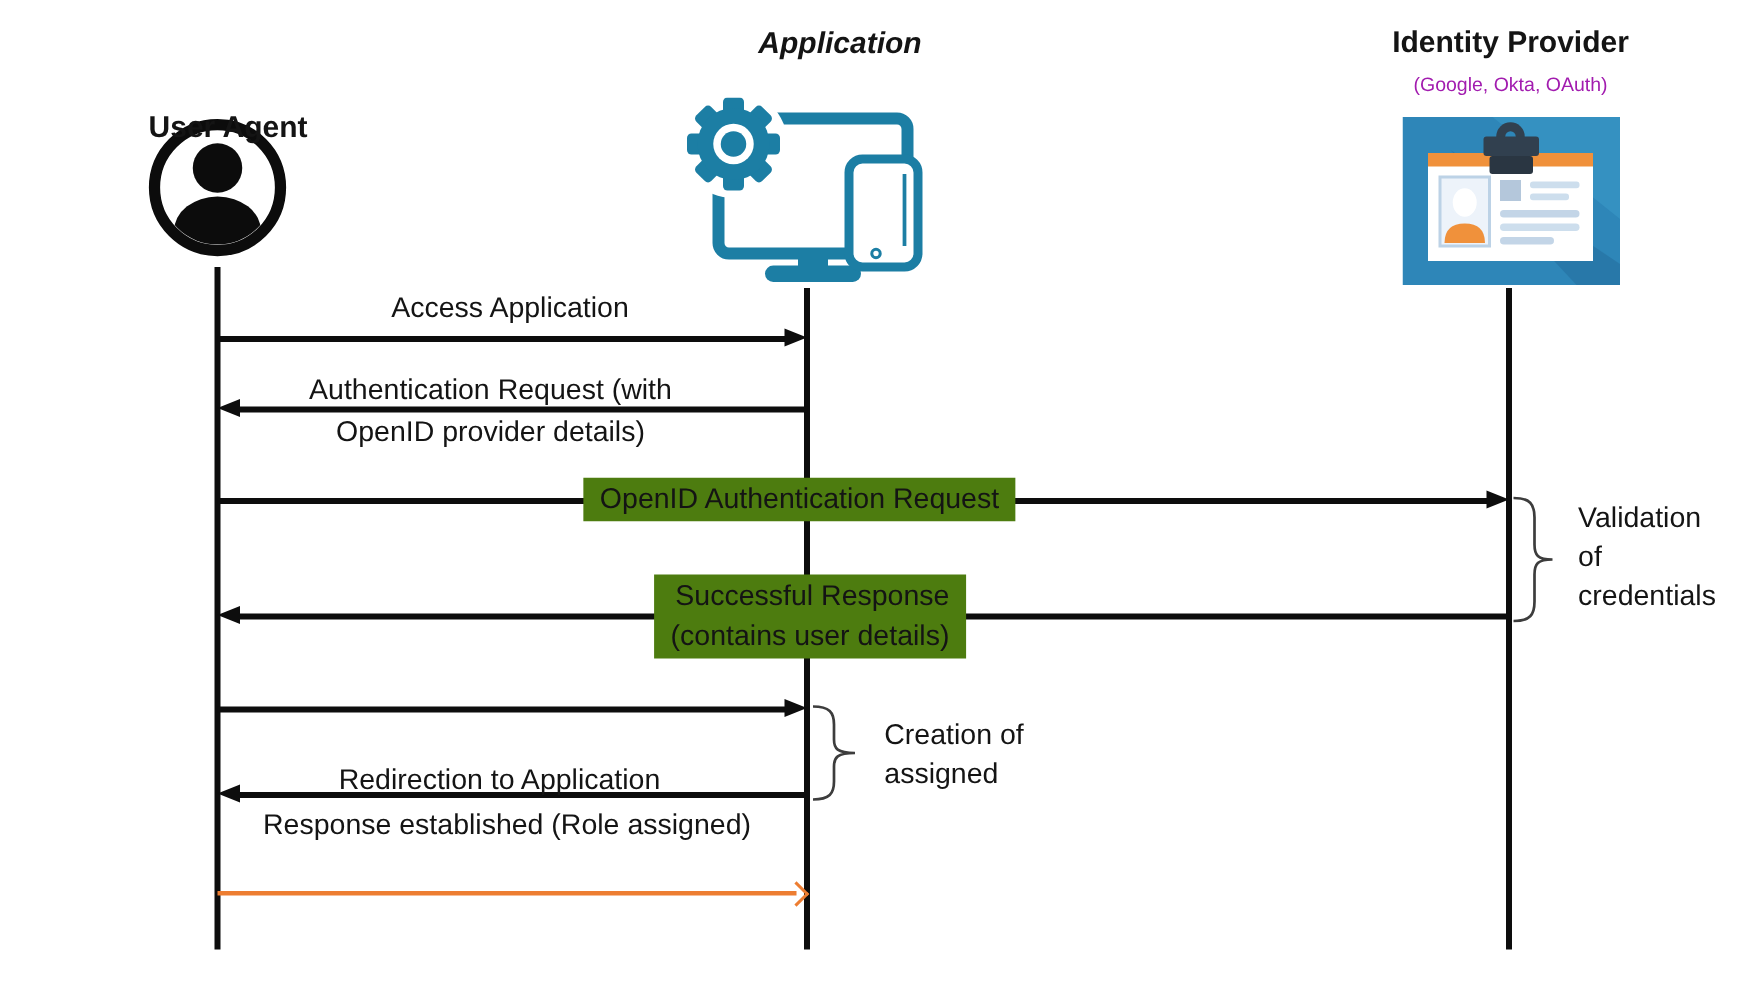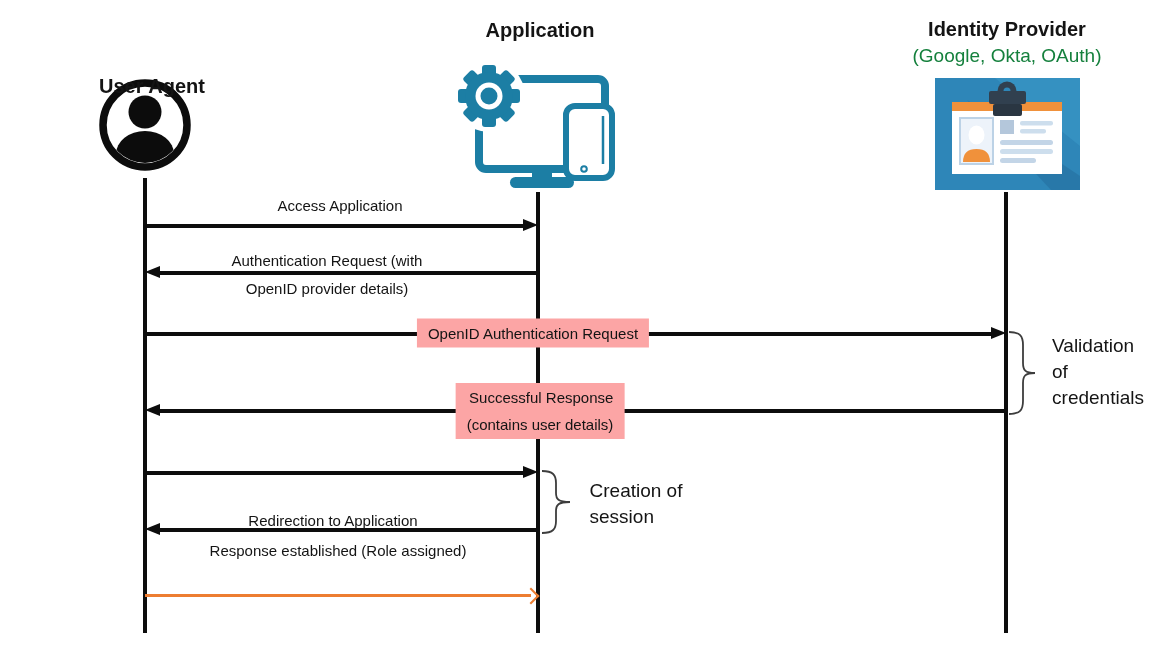--- a/index.html
+++ b/index.html
@@ -1,49 +1,49 @@
 <!DOCTYPE html>
 <html><head>
 <meta charset="utf-8">
 <style>
   html,body{margin:0;padding:0;background:#fff;}
   .canvas{position:relative;width:1173px;height:655px;background:#ffffff;
           font-family:"Liberation Sans",sans-serif;color:#141414;overflow:hidden;}
   .title{position:absolute;transform:translate(-50%,-50%);font-weight:700;font-size:20px;
          white-space:nowrap;z-index:4;}
-  .subtitle{position:absolute;transform:translate(-50%,-50%);font-size:19px;color:#15803d;
+  .subtitle{position:absolute;transform:translate(-50%,-50%);font-size:13px;color:#a21caf;
          white-space:nowrap;z-index:4;}
   .lifeline{position:absolute;width:4px;background:#0d0d0d;z-index:1;}
   .arrow{position:absolute;z-index:2;height:4px;}
   .shaft{position:absolute;top:0;height:3.6px;background:#0d0d0d;}
   .arrow.r .shaft{left:0;right:11px;}
   .arrow.l .shaft{left:11px;right:0;}
   .head{position:absolute;width:0;height:0;border-top:6.5px solid transparent;
         border-bottom:6.5px solid transparent;top:-4.7px;}
   .head.hr{right:0;border-left:15px solid #0d0d0d;}
   .head.hl{left:0;border-right:15px solid #0d0d0d;}
   .arrow.orange .shaft{background:#ED7D31;height:2.6px;left:0;right:7px;}
   .ohead{position:absolute;right:1px;top:-3.8px;width:10px;height:10px;
          border-top:2.6px solid #ED7D31;border-right:2.6px solid #ED7D31;
          transform:rotate(45deg);}
-  .msg{position:absolute;transform:translate(-50%,-50%);font-size:15px;text-align:center;
+  .msg{position:absolute;transform:translate(-50%,-50%);font-size:19px;text-align:center;
        white-space:nowrap;z-index:3;line-height:28px;}
-  .msg.bg{background:#fca5a5;padding:1px 11px;line-height:27px;}
+  .msg.bg{background:#4d7c0f;padding:1px 11px;line-height:27px;}
   .ann{position:absolute;transform:translate(-50%,-50%);font-size:19px;
        white-space:nowrap;z-index:3;line-height:26px;}
   .brace{position:absolute;z-index:2;}
   .icon{position:absolute;z-index:2;}
 </style>
 </head>
 <body>
 
 <div class="canvas">
 
   <div class="title" style="left:152px;top:49px;margin-top:37px;">User Agent</div>
-  <div class="title" style="left:540px;top:30px;">Application</div>
+  <div class="title" style="left:560px;top:30px;font-style:italic;">Application</div>
   <div class="title" style="left:1007px;top:29px;text-align:center;">Identity Provider</div>
   <div class="subtitle" style="left:1007px;top:56px;">(Google, Okta, OAuth)</div>
 
   <svg class="icon" style="left:97px;top:77px;" width="96" height="96" viewBox="0 0 96 96">
     <defs>
         <clipPath id="uaclip">
           <circle cx="48" cy="48" r="38"></circle>
         </clipPath>
       </defs>
     <circle cx="48" cy="48" r="42" fill="#ffffff" stroke="#0c0c0c" stroke-width="7.5"></circle>
@@ -150,16 +150,16 @@
     <span>Validation</span><br>
     <span>of</span><br>
     <span>credentials</span>
   </div>
 
   <svg class="brace" style="left:540px;top:469px;" width="34" height="66" viewBox="0 0 34 66">
     <path d="M2,2 C13,2 16,6 16,14 L16,24 C16,30 18,33 30,33 C18,33 16,36 16,42 L16,52 C16,60 13,64 2,64" fill="none" stroke="#3d3d3d" stroke-width="1.8"></path>
   </svg>
   <div class="ann" style="left:636px;top:504px;">
     <span>Creation of</span><br>
-    <span>session</span>
+    <span>assigned</span>
   </div>
 
 </div>
 
 </body></html>

